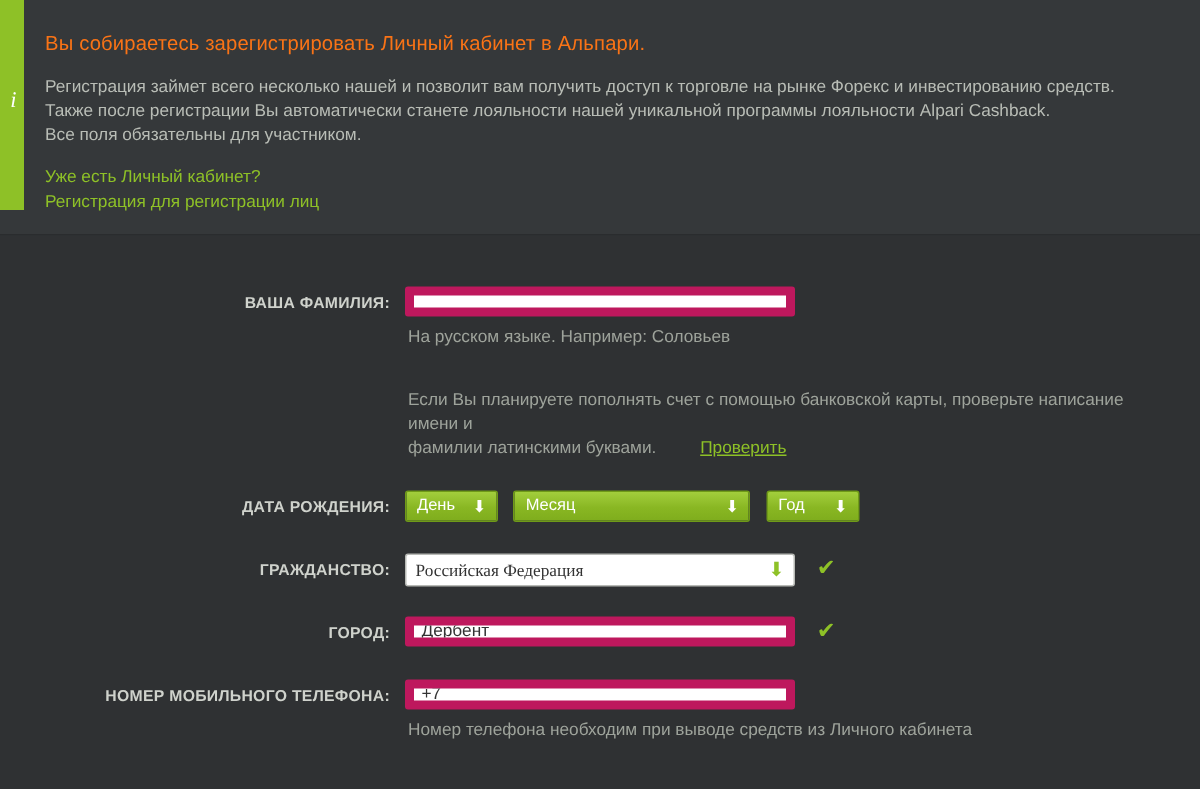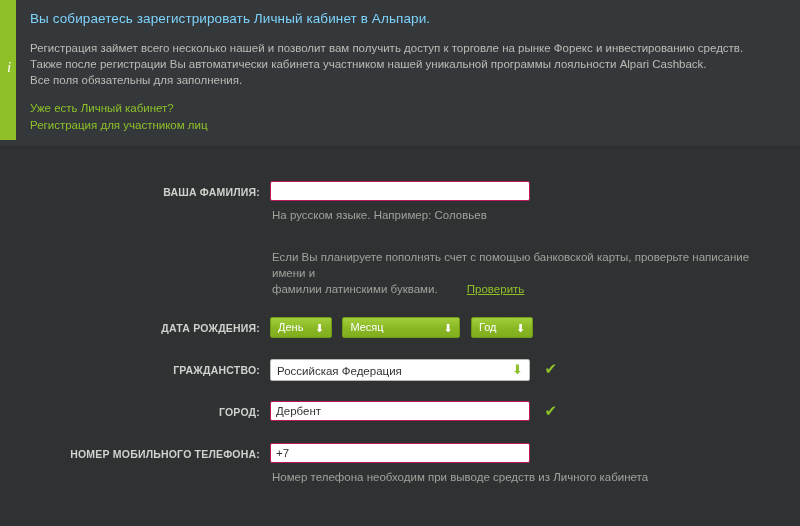--- a/index.html
+++ b/index.html
@@ -36,23 +36,23 @@
     left: 3px; top: 58px;
     width: 12px; height: 18px;
     color: #ffffff;
     font-family: "Liberation Serif", serif;
     font-style: italic;
     font-size: 15px;
     line-height: 18px;
     text-align: center;
   }
   .info-title {
-    color: #7dd3fc;
+    color: #f97316;
     font-size: 13.5px;
-    margin: 3px 0 14px 0;
+    margin: 13px 0 14px 0;
     letter-spacing: 0.1px;
   }
   .info-body {
     color: #b9bdb6;
     font-size: 11.5px;
     line-height: 16px;
     margin: 0 0 12px 0;
   }
   .info-body div { margin: 0; }
   .info-links a {
@@ -84,21 +84,21 @@
     text-transform: uppercase;
     line-height: 22px;
     flex: none;
   }
   .field { flex: 1 1 auto; position: relative; }
 
   input.text {
     width: 260px;
     height: 20px;
     background: #ffffff;
-    border: 1px solid #be185d;
+    border: 6px solid #be185d;
     border-radius: 2px;
     padding: 1px 5px;
     font-family: "Liberation Sans", sans-serif;
     font-size: 11.5px;
     color: #333;
     outline: none;
   }
   .hint {
     color: #9ea39b;
     font-size: 11.5px;
@@ -127,34 +127,35 @@
   .dd .arrow {
     position: absolute;
     right: 7px; top: 4px;
     width: 9px; height: 13px;
     color: #fff;
     font-size: 11px;
     line-height: 13px;
     text-align: center;
   }
   .dd.day { width: 62px; }
-  .dd.month { width: 118px; margin-left: 6px; }
+  .dd.month { width: 158px; margin-left: 6px; }
   .dd.year { width: 62px; margin-left: 6px; }
 
   
   .select-white {
     position: relative;
     display: inline-block;
     width: 260px;
     height: 22px;
     background: #ffffff;
     border: 1px solid #b7b9b5;
     border-radius: 2px;
     vertical-align: top;
     cursor: pointer;
+    font-family: Liberation Serif, serif;
   }
   .select-white .val {
     display: block;
     padding: 3px 26px 0 6px;
     font-size: 11.5px;
     color: #333;
     line-height: 16px;
     white-space: nowrap;
     overflow: hidden;
   }
@@ -182,27 +183,27 @@
 <div class="page">
 
   <div class="info-panel">
     <div class="info-accent"></div>
     <div class="info-icon">i</div>
 
     <div class="info-title">Вы собираетесь зарегистрировать Личный кабинет в Альпари.</div>
 
     <div class="info-body">
       <div>Регистрация займет всего несколько нашей и позволит вам получить доступ к торговле на рынке Форекс и инвестированию средств.</div>
-      <div>Также после регистрации Вы автоматически кабинета участником нашей уникальной программы лояльности Alpari Cashback.</div>
-      <div>Все поля обязательны для заполнения.</div>
+      <div>Также после регистрации Вы автоматически станете лояльности нашей уникальной программы лояльности Alpari Cashback.</div>
+      <div>Все поля обязательны для участником.</div>
     </div>
 
     <div class="info-links">
       <a href="#">Уже есть Личный кабинет?</a>
-      <a href="#">Регистрация для участником лиц</a>
+      <a href="#">Регистрация для регистрации лиц</a>
     </div>
   </div>
 
   <div class="form">
 
     <div class="spacer-20"></div>
 
 
     <div class="spacer-14"></div>
 

